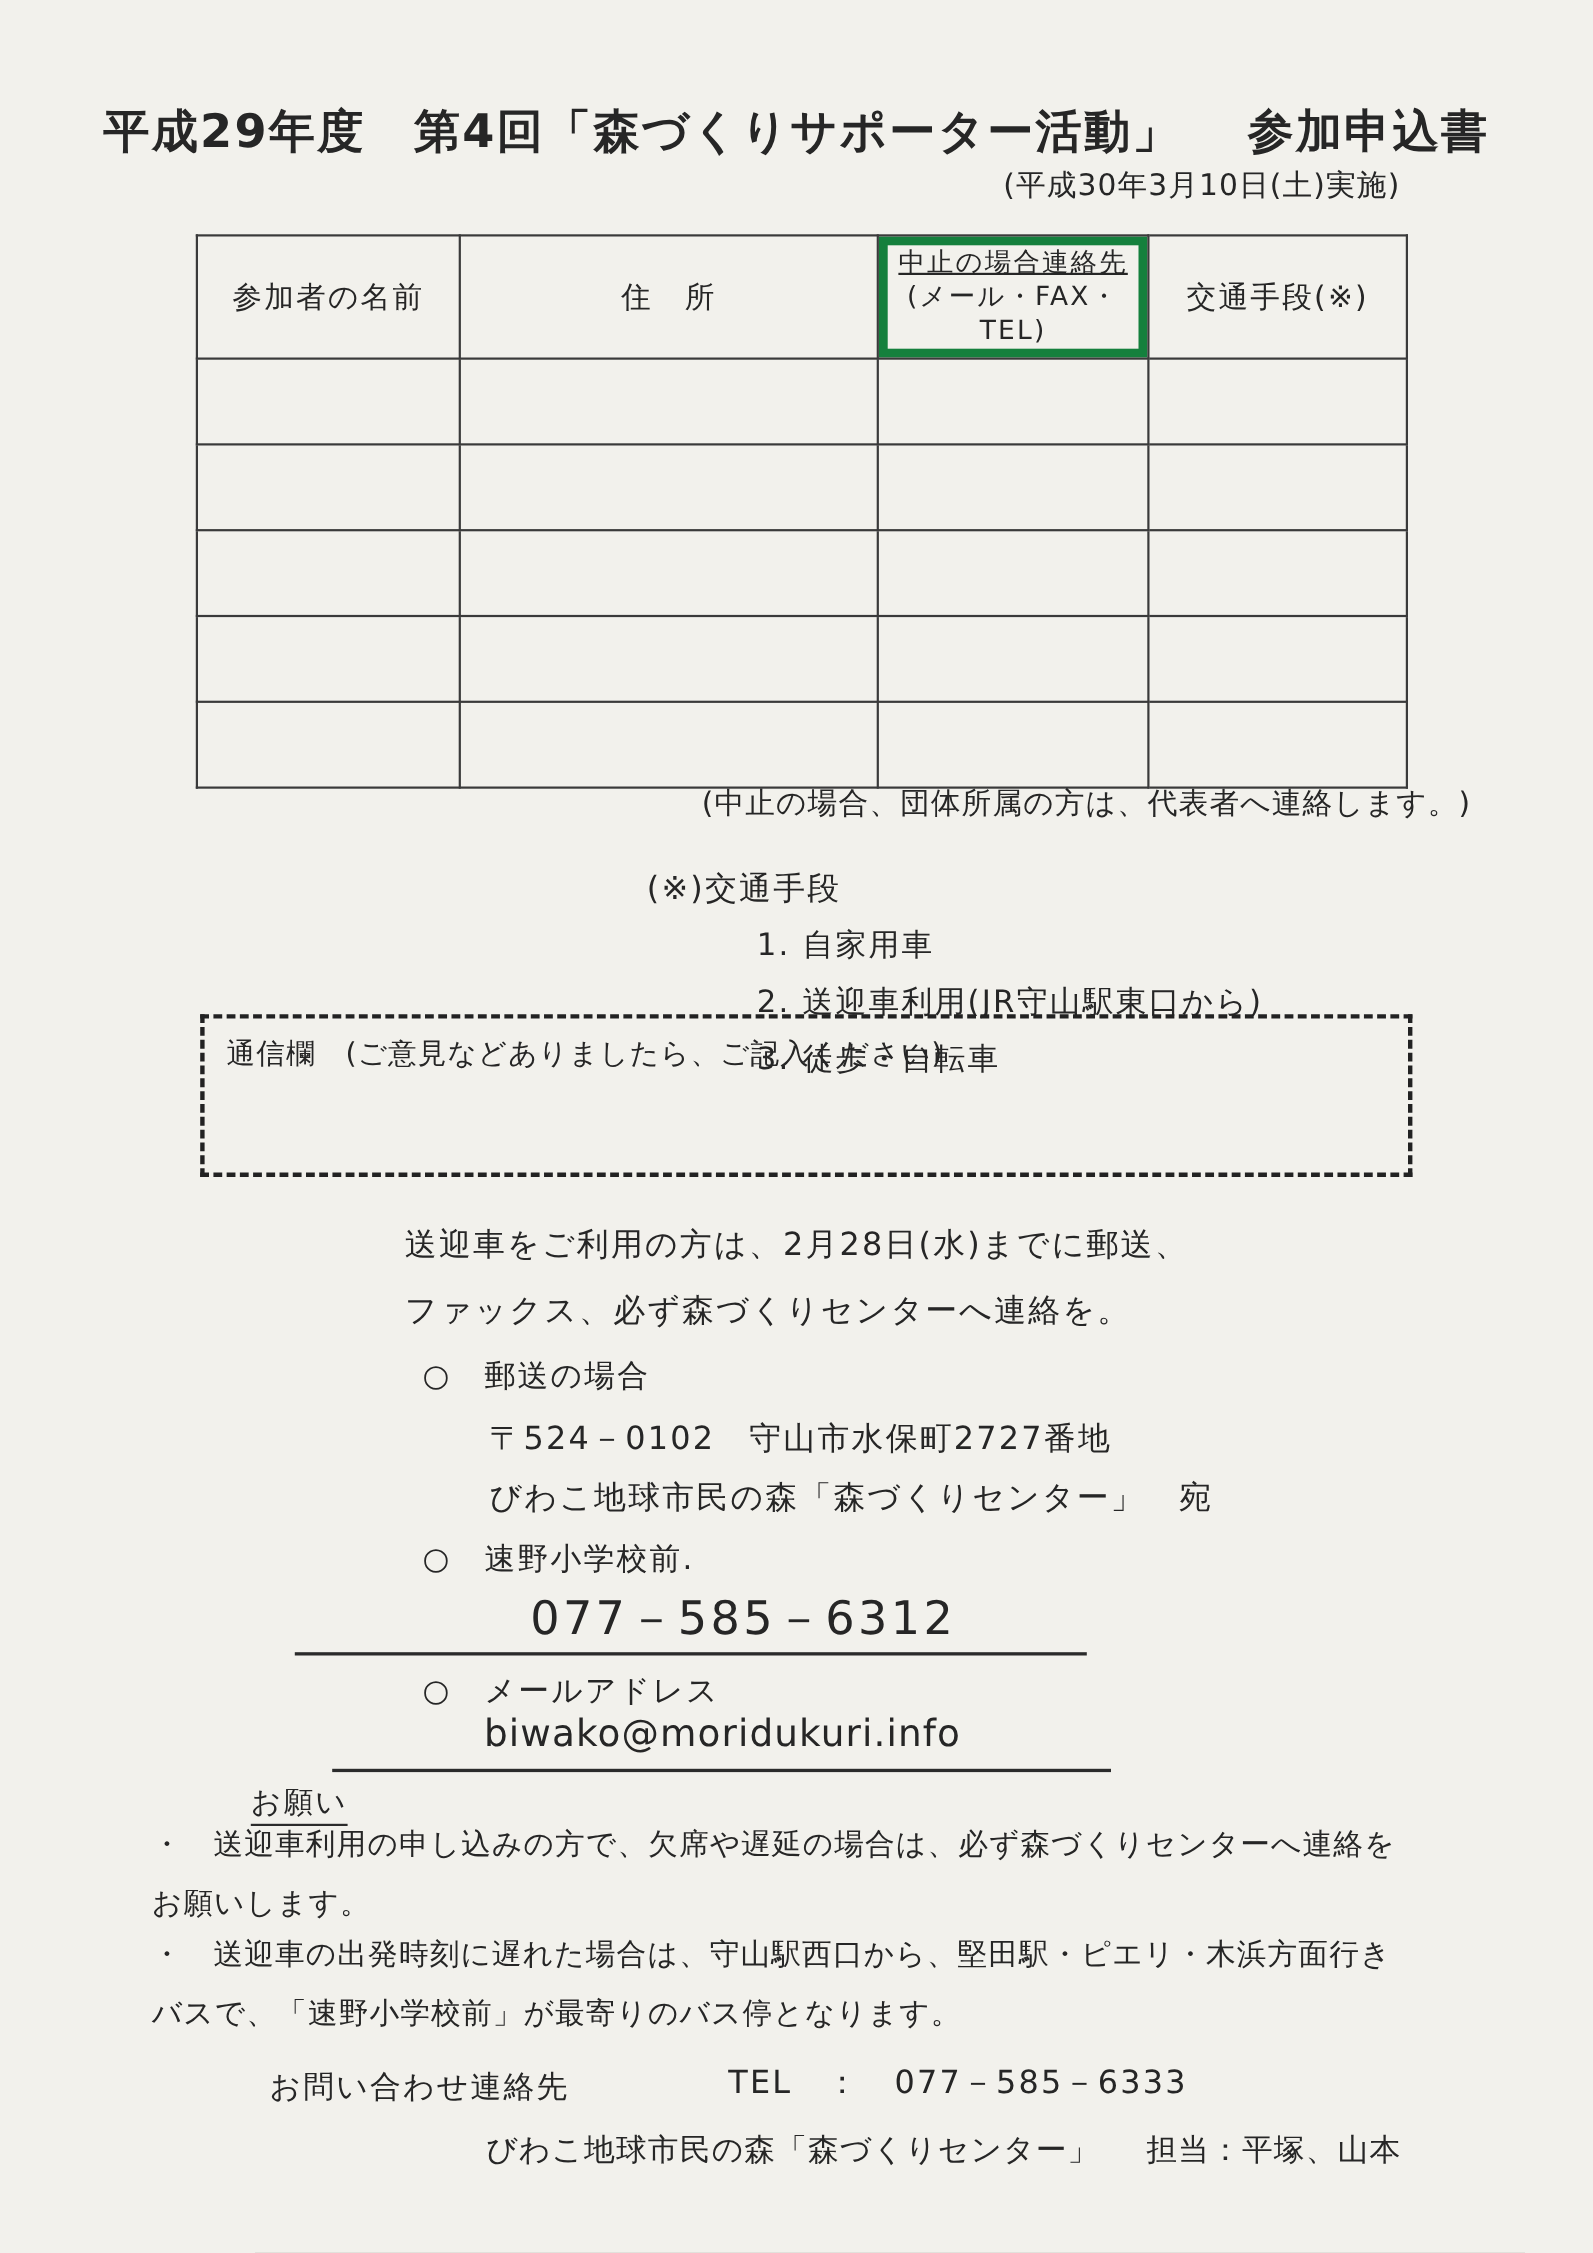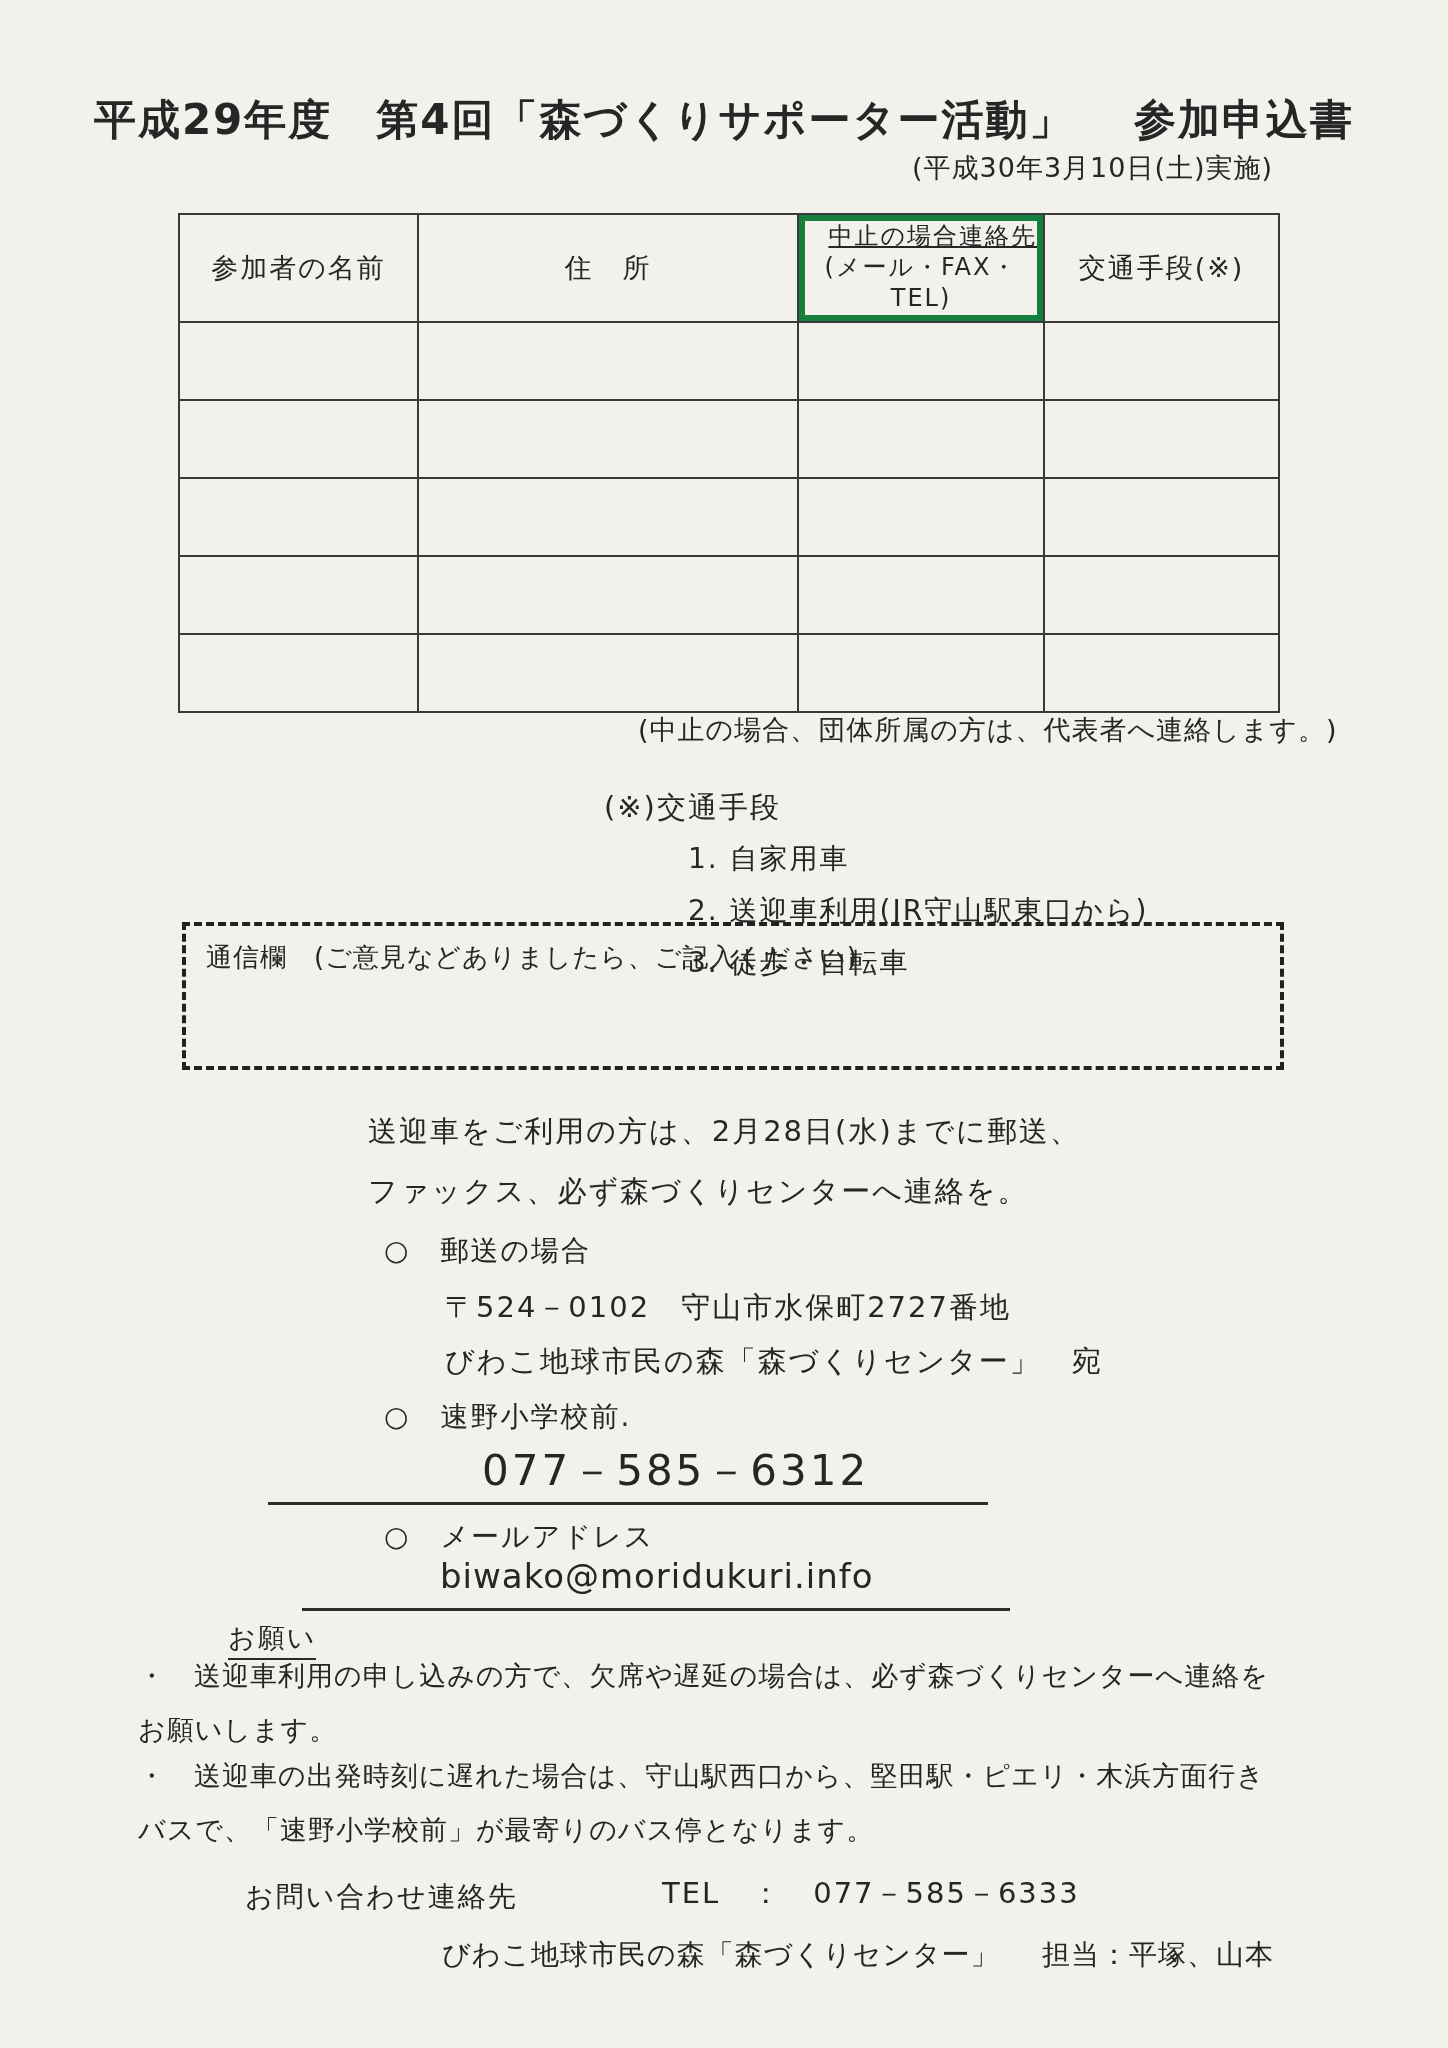--- a/index.html
+++ b/index.html
@@ -17,28 +17,28 @@
   table.ptable { border-collapse:collapse; table-layout:fixed; width:1092px; }
   table.ptable th, table.ptable td { border:2px solid #3a3a3a; padding:0; }
   table.ptable th { font-size:27px; font-weight:400; text-align:center; vertical-align:middle; letter-spacing:2px; }
   tr.hdr { height:92px; }
   tr.body-row { height:78px; }
   tr.body-row td { border-top:2px dashed #4a4a4a; }
   tr.body-row td.solid-col { border-top:2px solid #3a3a3a; }
   tr.body-row:first-of-type td { border-top:2px solid #3a3a3a; }
   th.cancel-th { padding:4px; }
   .cancel-box {
-    border:6px solid #15803d; height:100%; box-sizing:border-box;
-    display:flex; flex-direction:column; justify-content:center; align-items:flex-end;
+    border:8px solid #15803d; height:100%; box-sizing:border-box;
+    display:flex; flex-direction:column; justify-content:center; align-items:center;
     font-size:24px; line-height:1.3; letter-spacing:0；
   }
   .cancel-box .l1 { text-decoration:underline; }
 
   .cancel-note { top:712px; left:638px; font-size:27px; letter-spacing:1px; }
-  .transport-title { top:788px; left:588px; font-size:29px; letter-spacing:2px;margin-left:16px; }
+  .transport-title { top:788px; left:588px; font-size:29px; letter-spacing:2px; }
   .t-opt { font-size:28px; letter-spacing:2px; left:688px; }
   .t-opt1 { top:840px; } .t-opt2 { top:892px; } .t-opt3 { top:944px; }
 
   .comment-box {
     top:922px; left:182px; width:1102px; height:148px;
     border:4px dashed #222; box-sizing:border-box;
   }
   .comment-label { position:absolute; top:14px; left:20px; font-size:26px; letter-spacing:1px; }
 
   .para1 { top:1112px; left:368px; font-size:29px; letter-spacing:2px; }

